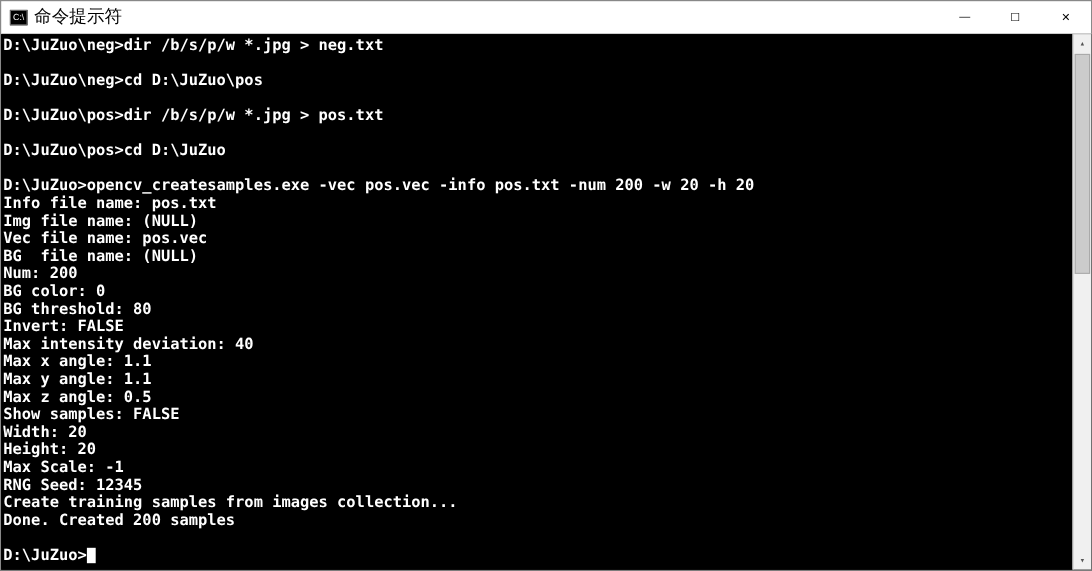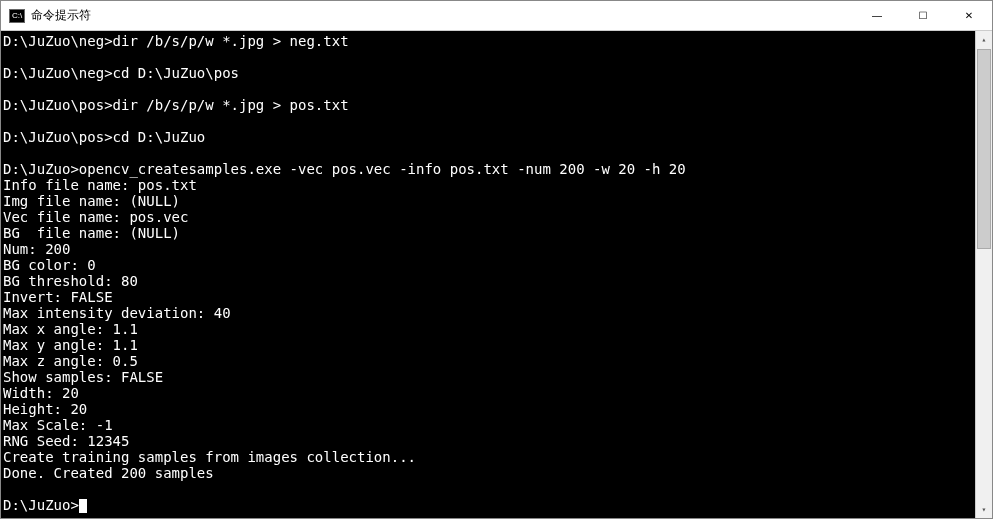--- a/index.html
+++ b/index.html
@@ -38,21 +38,21 @@
       background: #000;
       color: #fff;
       font-size: 8px;
       display: flex;
       align-items: center;
       justify-content: center;
       border: 1px solid #666;
       font-family: Arial, sans-serif;
     }
     .titlebar-title {
-      font-size: 12px;
+      font-size: 16px;
       flex: 1;
       color: #000;
       font-family: "SimSun", "宋体", sans-serif;
     }
     .titlebar-controls {
       display: flex;
       height: 100%;
     }
     .titlebar-btn {
       width: 46px;
@@ -61,20 +61,21 @@
       align-items: center;
       justify-content: center;
       cursor: pointer;
       font-size: 10px;
       font-family: "Segoe UI", Arial, sans-serif;
     }
     .terminal-body {
       flex: 1;
       display: flex;
       overflow: hidden;
+      font-weight: bold;
     }
     .terminal {
       flex: 1;
       background: #000;
       color: #fff;
       font-family: "SimSun", "NSimSun", "Consolas", monospace;
       font-size: 14px;
       line-height: 16px;
       padding: 2px 2px;
       white-space: pre;

